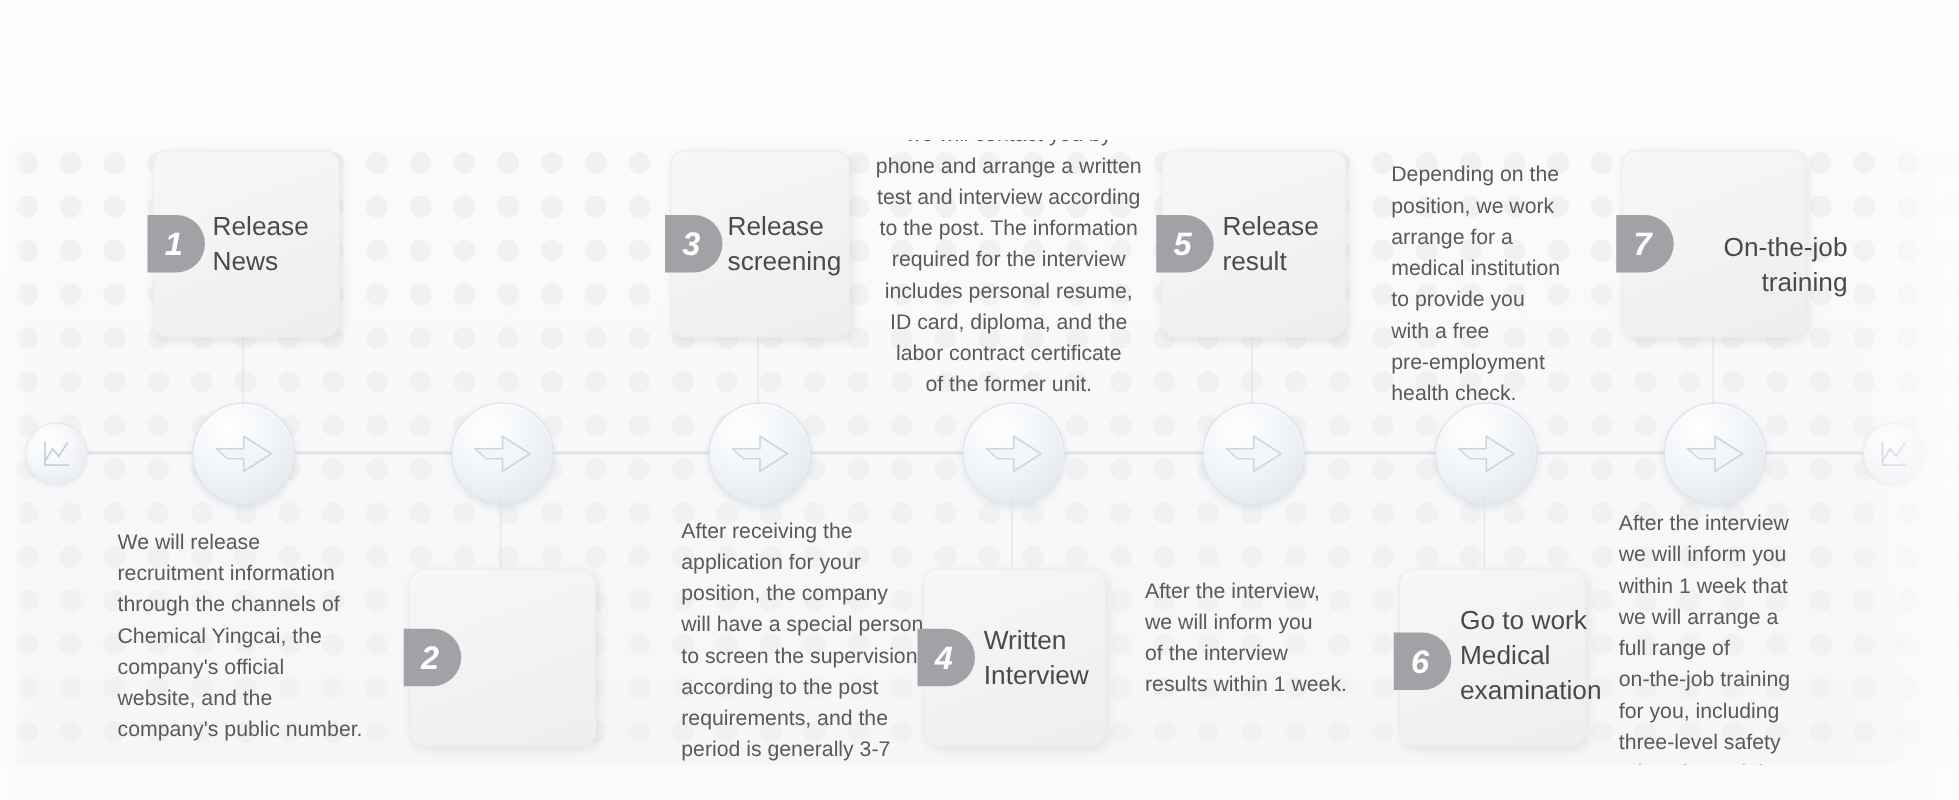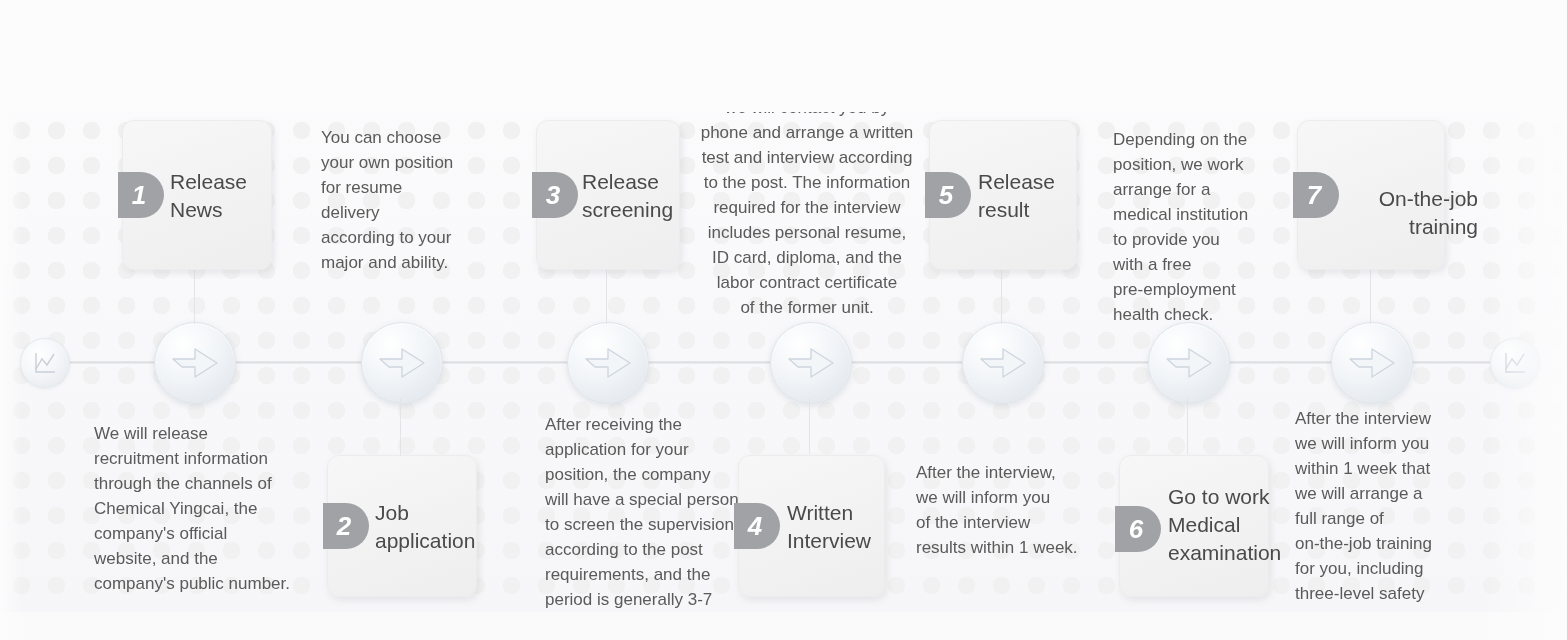--- a/index.html
+++ b/index.html
@@ -162,29 +162,21 @@
   <div class="desc" style="left:94px;top:421px;width:245px;">We will release
 recruitment information
 through the channels of
 Chemical Yingcai, the
 company's official
 website, and the
 company's public number.</div>
 
   <div class="card" style="left:327px;top:455px;width:148px;height:140px;">
     <div class="badge" style="left:-5px;top:47px;">2</div>
-    <div class="card-title" style="left:47px;top:43px;width:118px;">Job
-application</div>
-  </div>
-  <div class="desc" style="left:321px;top:125px;width:190px;">You can choose
-your own position
-for resume
-delivery
-according to your
-major and ability.</div>
+  </div>
 
   <div class="card" style="left:536px;top:120px;width:142px;height:148px;">
     <div class="badge" style="left:-5px;top:51px;">3</div>
     <div class="card-title" style="left:45px;top:47px;width:120px;">Release
 screening</div>
   </div>
   <div class="desc" style="left:501px;top:412px;width:225px;margin-left:44px;">After receiving the
 application for your
 position, the company
 will have a special person

